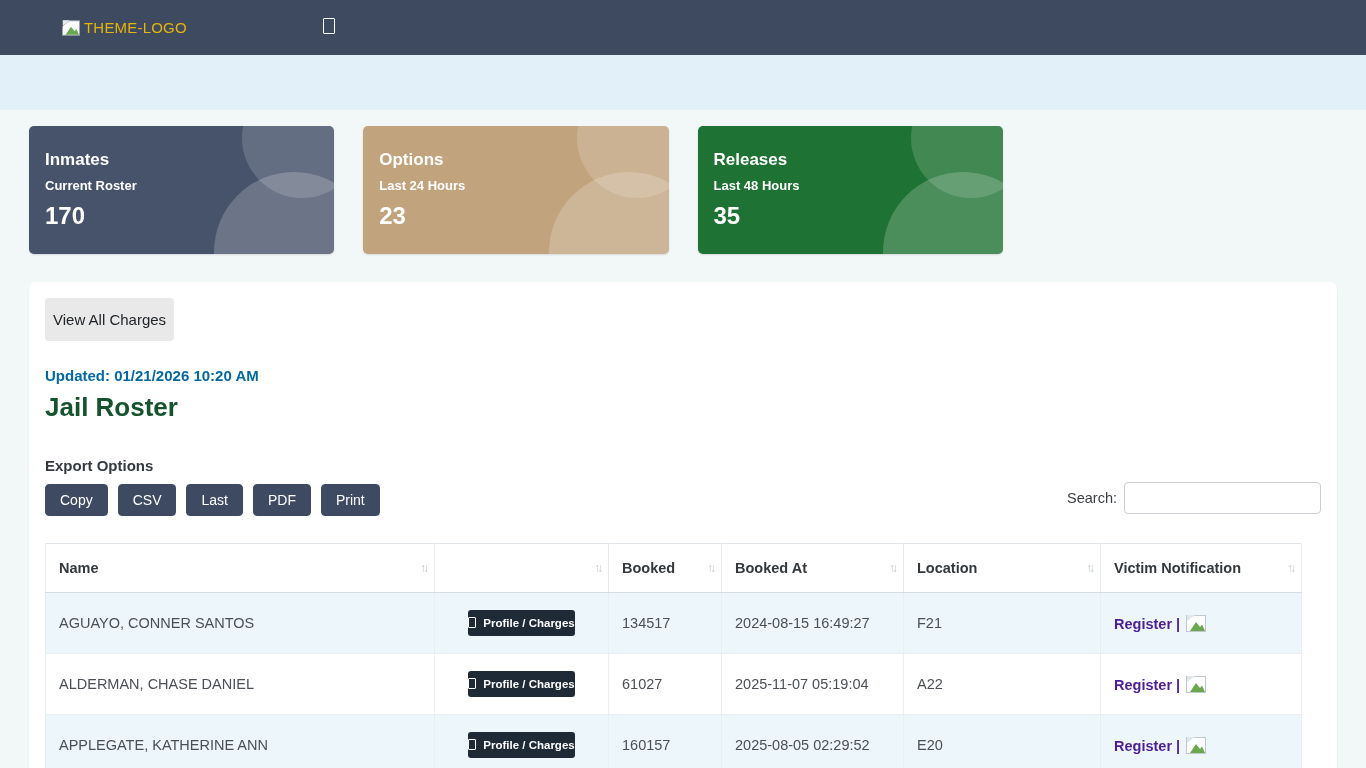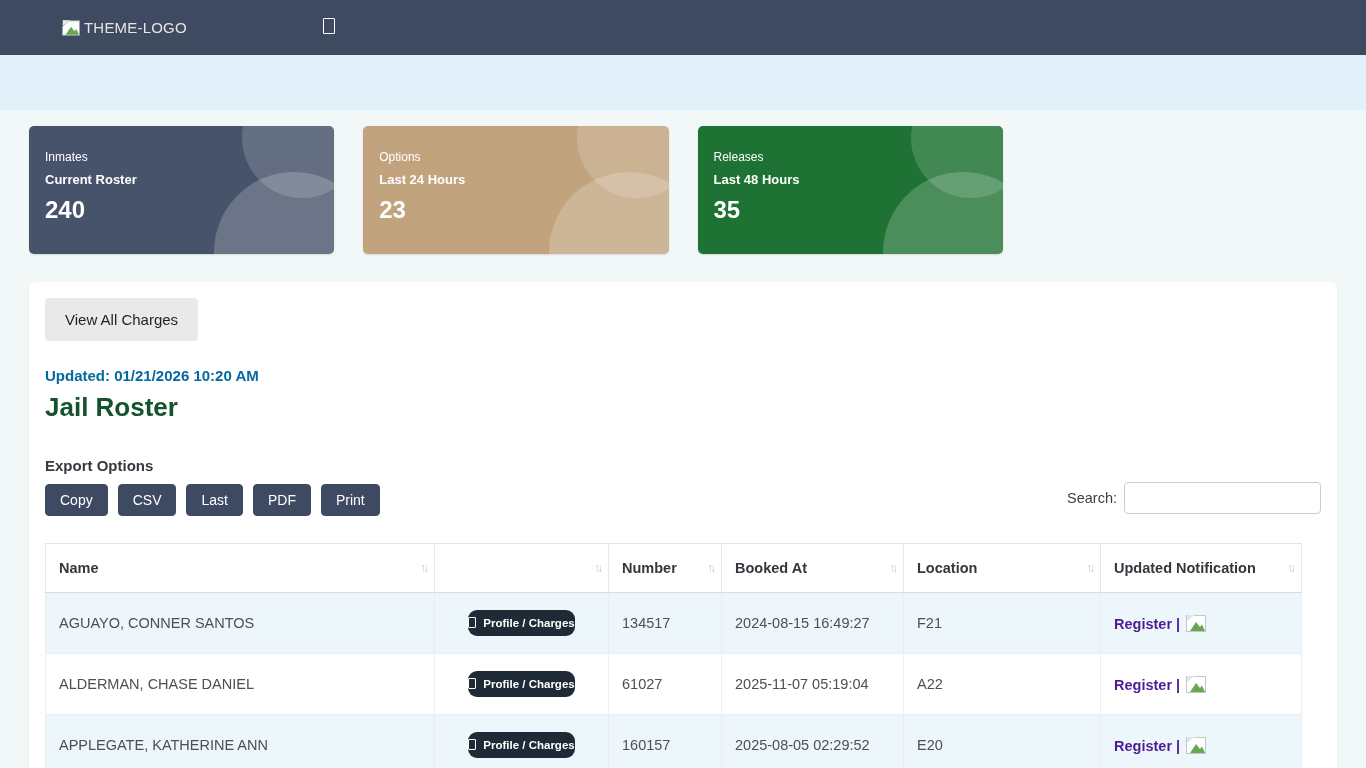--- a/index.html
+++ b/index.html
@@ -9,21 +9,21 @@
     font-family: "Liberation Sans", sans-serif;
     background: #f2f7f8;
   }
 
   
   .navbar {
     height: 55px; background: #3e4a5f;
     display: flex; align-items: center;
     padding: 0 17px; color: #fff;
   }
-  .brand { display: flex; align-items: center; gap: 4px; color: #e5e5e5; text-decoration: none; padding-left: 45px; }
+  .brand { display: flex; align-items: center; gap: 4px; color: #eab308; text-decoration: none; padding-left: 45px; }
   .brand .alt-text { font-size: 15px; letter-spacing: .2px; }
   .nav-toggle { background: none; border: none; margin-left: 136px; cursor: pointer; }
   .tofu {
     display: inline-block; width: 12px; height: 16px;
     border: 1.5px solid #fff; border-radius: 1px;
   }
   .tofu.small { width: 8px; height: 11px; border-width: 1px; margin-right: 7px; vertical-align: -1px; }
 
   
   .subheader { height: 55px; background: #e2f0fa; }
@@ -45,34 +45,34 @@
   .stat-card.bookings { background: #c1a47e; }
   .stat-card.releases { background: #1e7233; }
   .stat-card::before {
     content: ""; position: absolute; width: 120px; height: 120px; border-radius: 50%;
     background: rgba(255,255,255,.16); top: -48px; right: -28px;
   }
   .stat-card::after {
     content: ""; position: absolute; width: 160px; height: 160px; border-radius: 50%;
     background: rgba(255,255,255,.20); bottom: -78px; right: -40px;
   }
-  .stat-title { font-size: 12px; font-weight: normal; margin-bottom: 8px; }
+  .stat-title { font-size: 17px; font-weight: bold; margin-bottom: 8px; }
   .stat-sub   { font-size: 13px; font-weight: bold; margin-bottom: 9px; }
   .stat-value { font-size: 24px; font-weight: bold; }
 
   
   .panel {
     background: #fff; border-radius: 6px;
     box-shadow: 0 1px 2px rgba(0,0,0,.08);
     padding: 16px 16px 0 16px;
     min-height: 520px;
   }
   .view-all-btn {
     background: #e9e9e9; color: #212529; border: none; border-radius: 4px;
-    font-family: inherit; font-size: 15px; padding: 13px 20px; cursor: pointer;
+    font-family: inherit; font-size: 15px; padding: 13px 8px; cursor: pointer;
   }
   .updated { margin-top: 26px; font-size: 15px; font-weight: bold; color: #0369a1; }
   .page-title { margin-top: 8px; font-size: 26px; font-weight: bold; color: #14532d; }
 
   .toolbar-row {
     display: flex; justify-content: space-between; align-items: flex-end;
     margin-top: 34px;
   }
   .export-label { font-size: 15px; font-weight: bold; color: #343a40; margin-bottom: 10px; }
   .export-buttons { display: flex; gap: 10px; }
@@ -106,21 +106,21 @@
     font-size: 12px; color: #c3c9cf; letter-spacing: -3px;
   }
   td {
     font-size: 14.5px; color: #4a5056; padding: 17px 13px;
     border: 1px solid #e8eef1; height: 55px; vertical-align: middle;
     background: #fff;
   }
   tr.striped td { background: #edf6fb; }
   td.btn-cell { text-align: center; }
   .profile-btn {
-    background: #1e2a36; color: #fff; border: none; border-radius: 9px;
+    background: #1e2a36; color: #fff; border: none; border-radius: 3px;
     font-family: inherit; font-size: 11.5px; font-weight: bold;
     padding: 7px 0; cursor: pointer; white-space: nowrap;
   }
   .register-link {
     font-weight: bold; color: #4c1d95; text-decoration: none; font-size: 14.5px;
     margin-right: 6px;
   }
   .broken-img { vertical-align: -3px; }
 </style>
 </head>
@@ -142,21 +142,21 @@
 </nav>
 
 <div class="subheader"></div>
 
 <div class="container">
 
   <div class="stats-grid">
     <div class="stat-card inmates">
       <div class="stat-title">Inmates</div>
       <div class="stat-sub">Current Roster</div>
-      <div class="stat-value">240</div>
+      <div class="stat-value">170</div>
     </div>
     <div class="stat-card bookings">
       <div class="stat-title">Options</div>
       <div class="stat-sub">Last 24 Hours</div>
       <div class="stat-value">23</div>
     </div>
     <div class="stat-card releases">
       <div class="stat-title">Releases</div>
       <div class="stat-sub">Last 48 Hours</div>
       <div class="stat-value">35</div>
@@ -194,24 +194,24 @@
             <col class="c-btn">
             <col class="c-num">
           <col class="c-booked">
             <col class="c-loc">
             <col class="c-victim">
         </colgroup>
         <thead>
           <tr>
             <th><span>Name</span><span class="sort-icon">↑↓</span></th>
             <th><span></span><span class="sort-icon">↑↓</span></th>
-            <th><span>Number</span><span class="sort-icon">↑↓</span></th>
+            <th><span>Booked</span><span class="sort-icon">↑↓</span></th>
             <th><span>Booked At</span><span class="sort-icon">↑↓</span></th>
             <th><span>Location</span><span class="sort-icon">↑↓</span></th>
-            <th><span>Updated Notification</span><span class="sort-icon">↑↓</span></th>
+            <th><span>Victim Notification</span><span class="sort-icon">↑↓</span></th>
           </tr>
         </thead>
         <tbody>
           <tr class="striped">
             <td>AGUAYO, CONNER SANTOS</td>
             <td class="btn-cell"><button class="profile-btn"><span class="tofu small"></span><span>Profile / Charges</span></button></td>
             <td>134517</td>
             <td>2024-08-15 16:49:27</td>
             <td>F21</td>
             <td>

